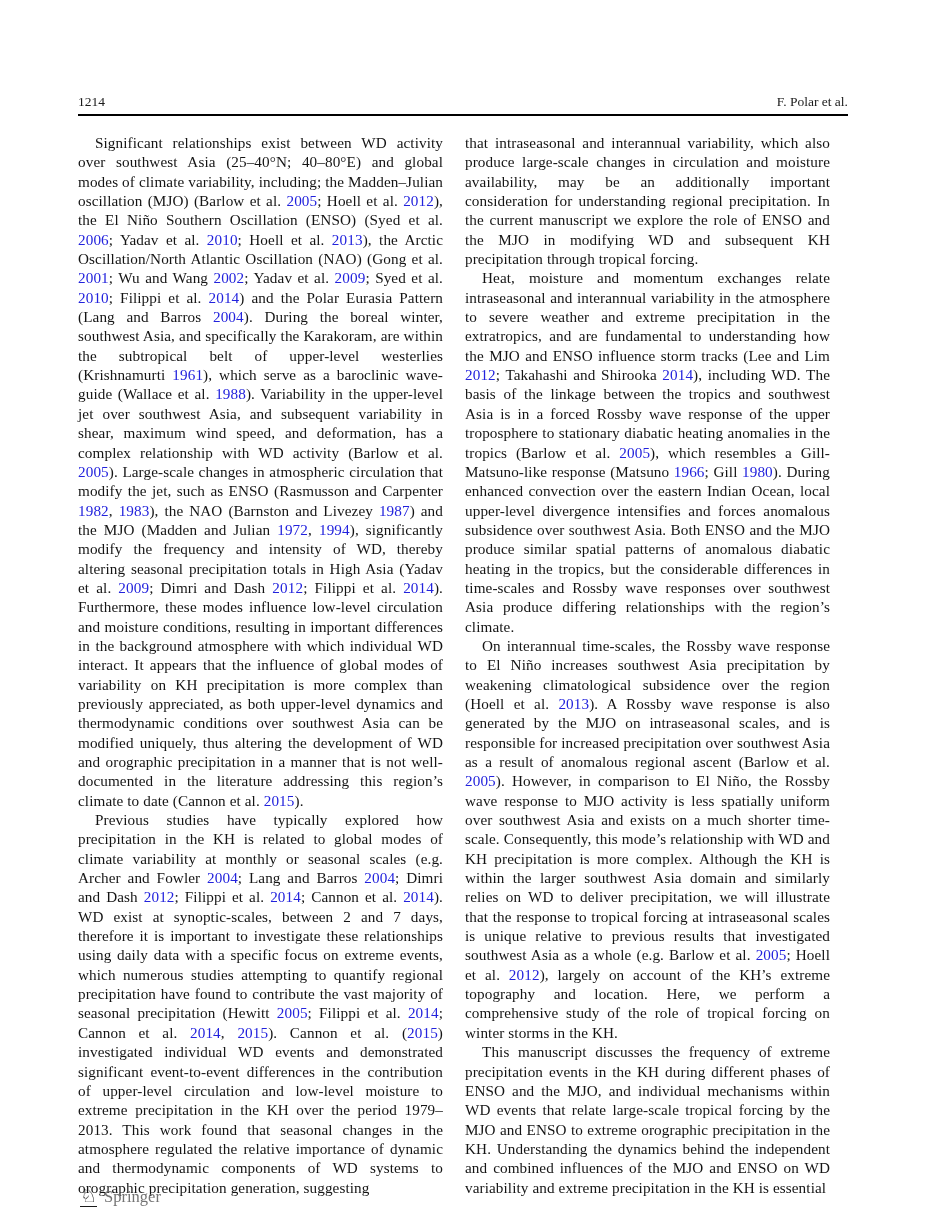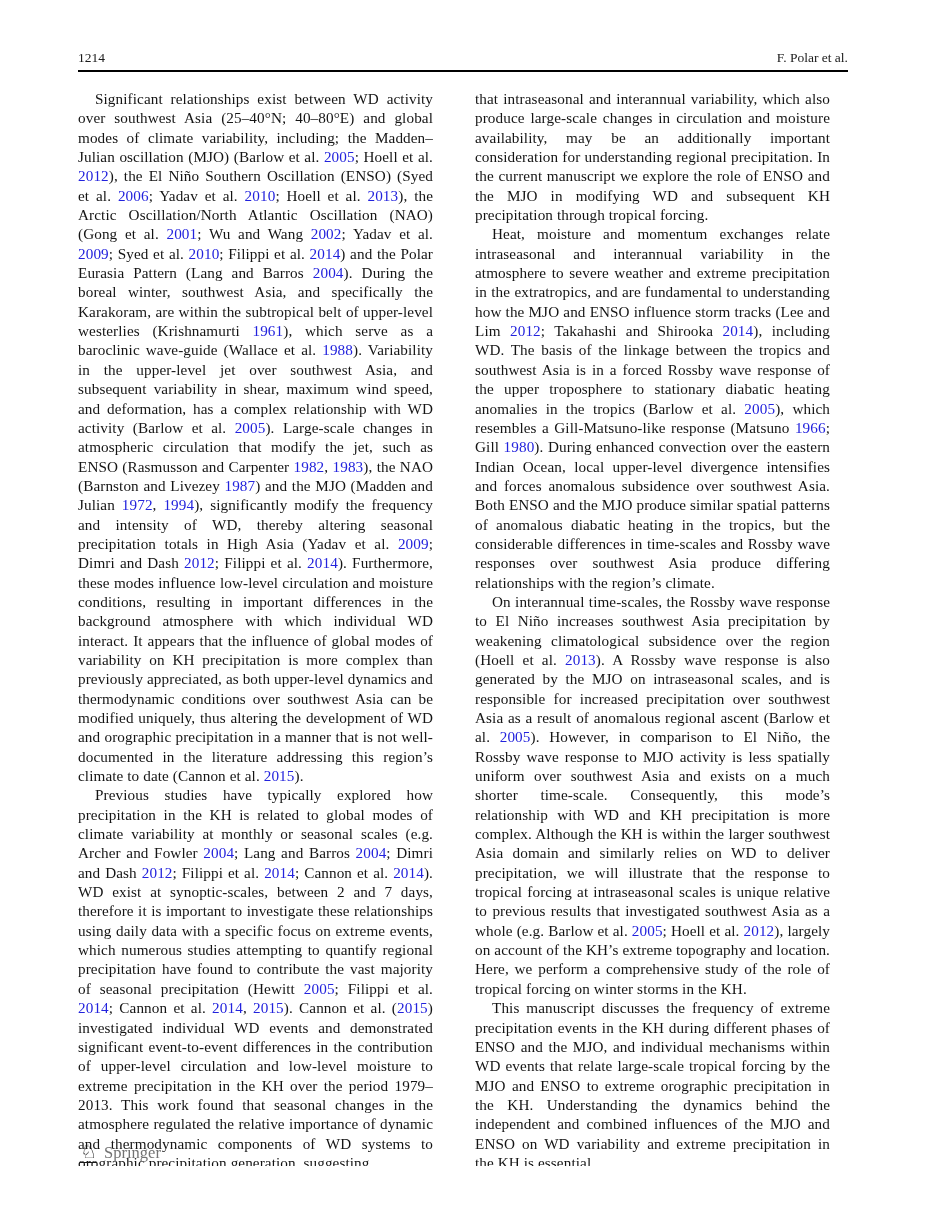--- a/index.html
+++ b/index.html
@@ -4,39 +4,40 @@
 <style>
   html,body { margin:0; padding:0; background:#ffffff; }
   .page {
     position: relative;
     width: 925px;
     height: 1166px;
     background: #ffffff;
     font-family: "Liberation Serif", serif;
     color: #141414;
     overflow: hidden;
+    margin-top: 44px;
   }
   .running-head {
     position: absolute;
     top: 50px; left: 78px; right: 77px;
     display: flex;
     justify-content: space-between;
     font-size: 13.5px;
     color: #1a1a1a;
   }
   .head-rule {
     position: absolute;
     top: 70px; left: 78px; right: 77px;
     border-top: 2px solid #000;
   }
   .content {
     position: absolute;
     top: 89px; left: 78px; right: 95px;
     display: flex;
-    gap: 42px;
+    gap: 22px;
   }
   .column { width: 372px; }
   .para {
     margin: 0;
     font-size: 15.2px;
     line-height: 19.35px;
     text-align: justify;
     letter-spacing: 0.1px;
   }
   .para.indent { text-indent: 17px; }

